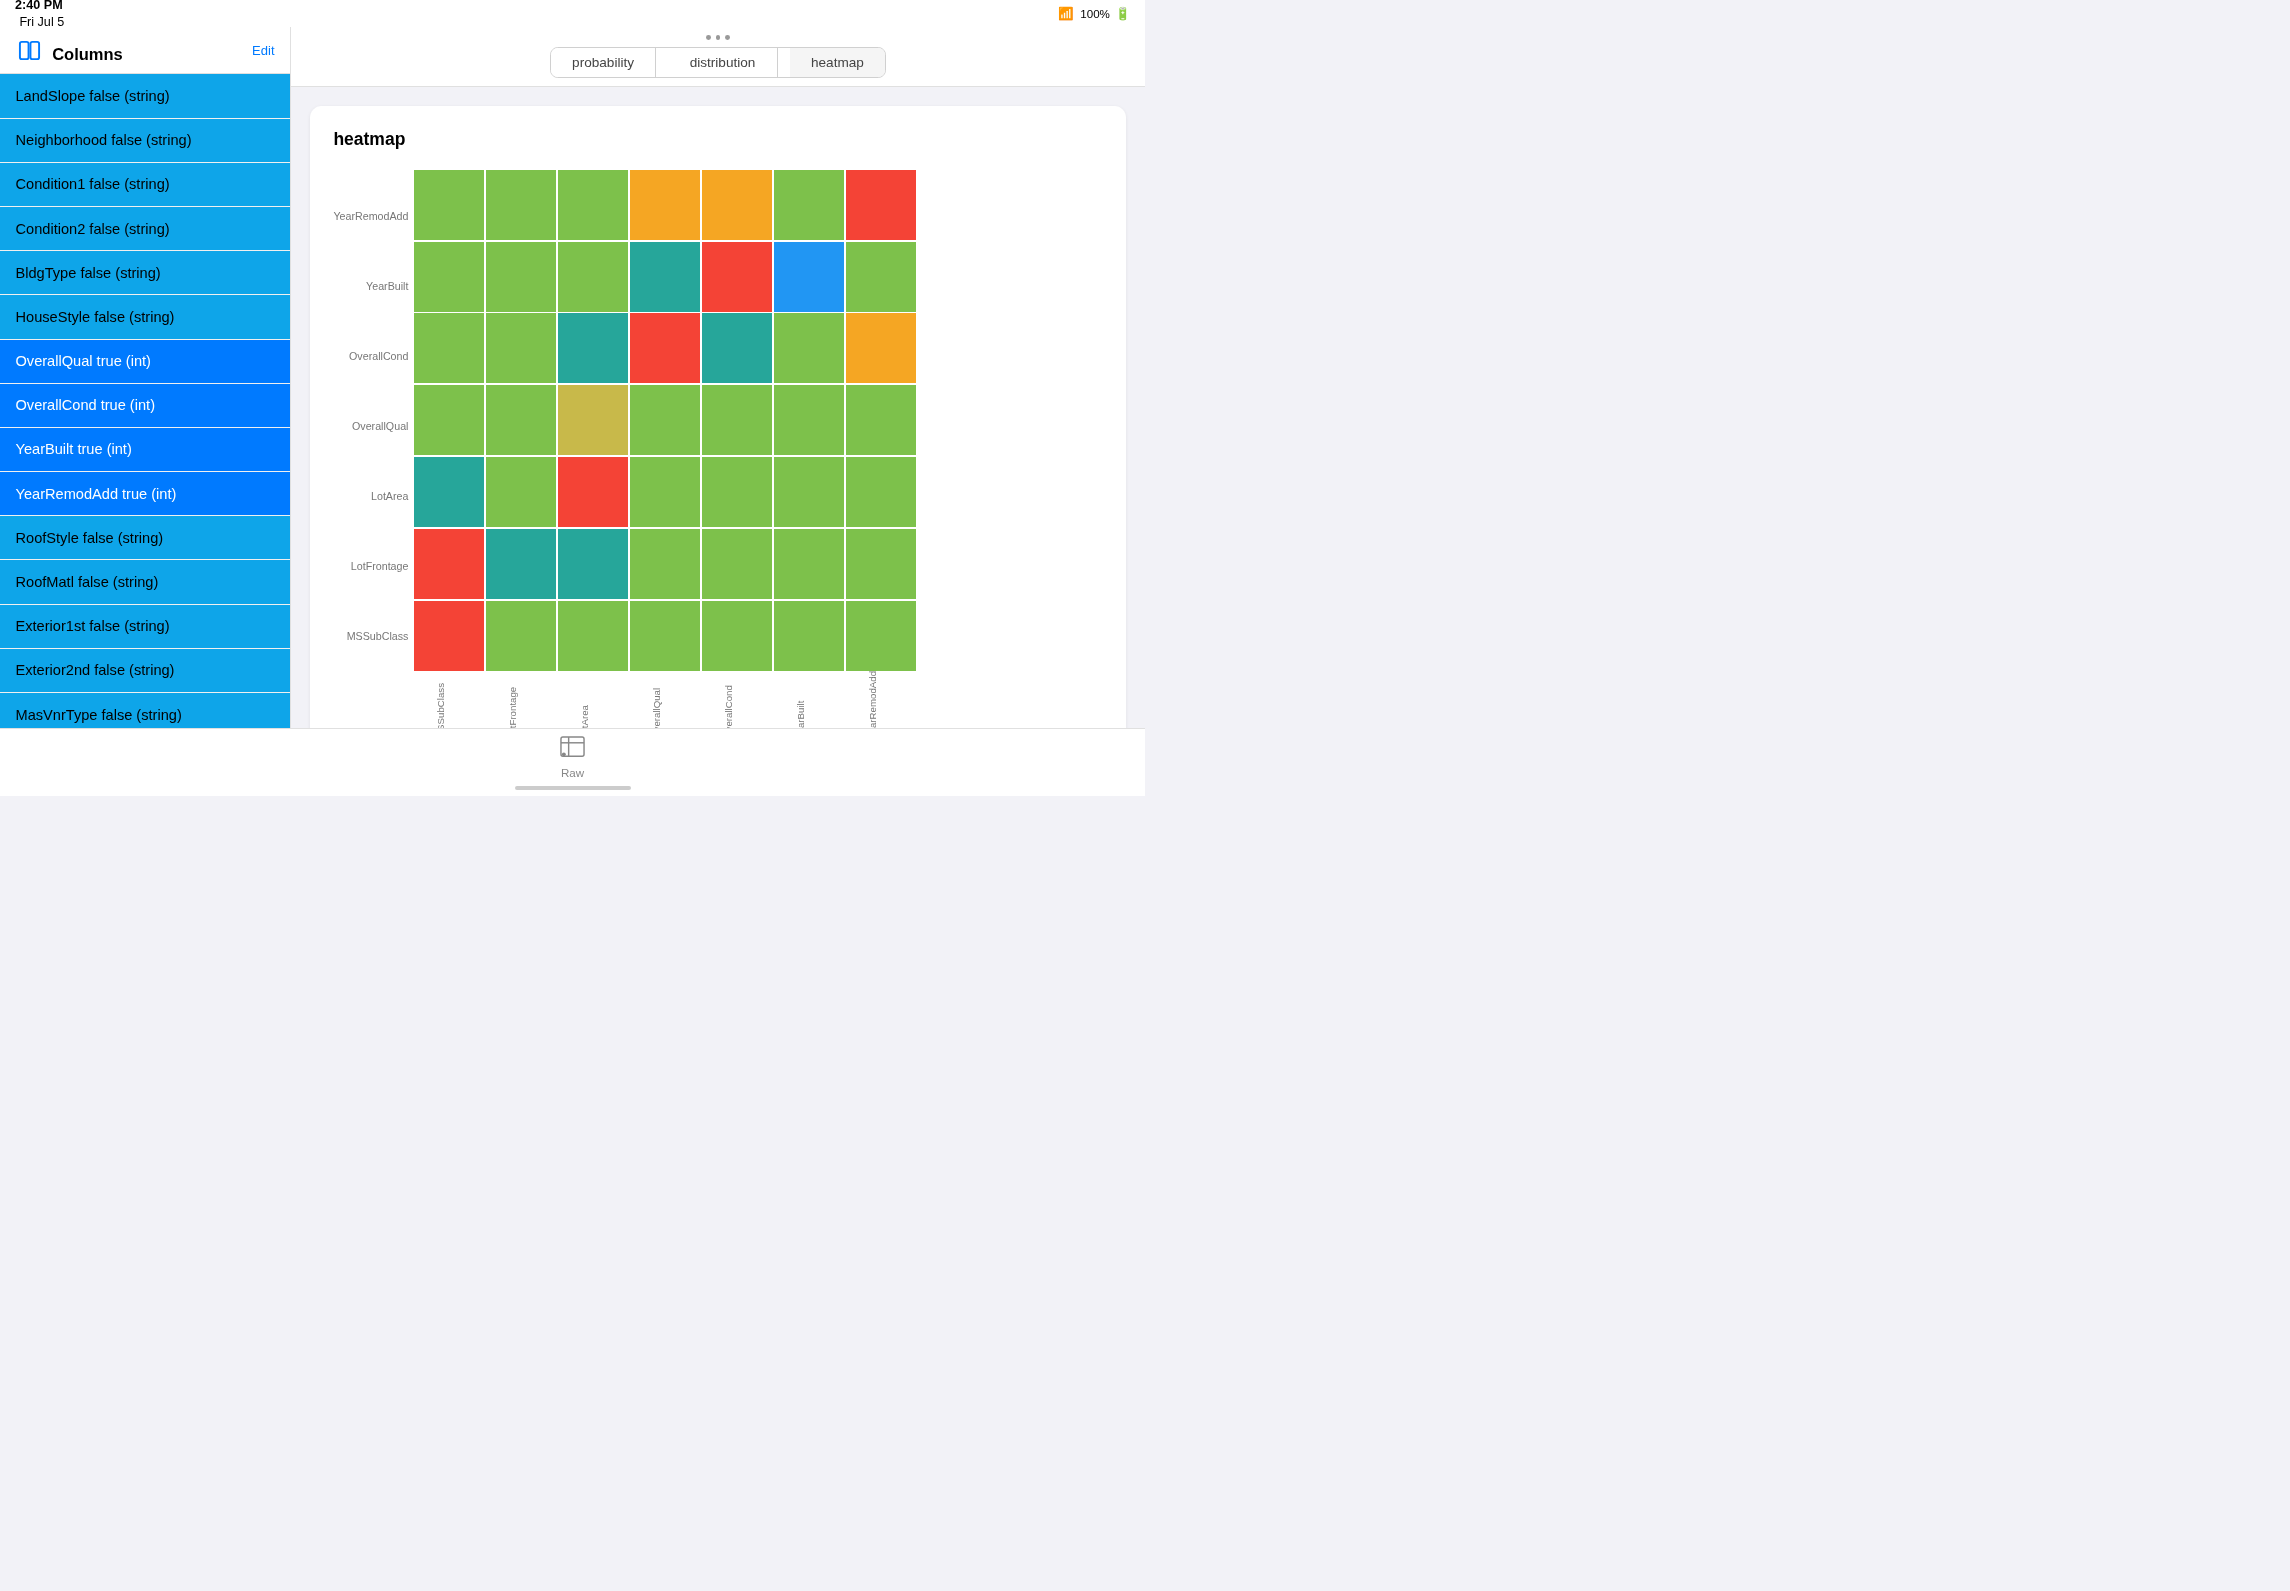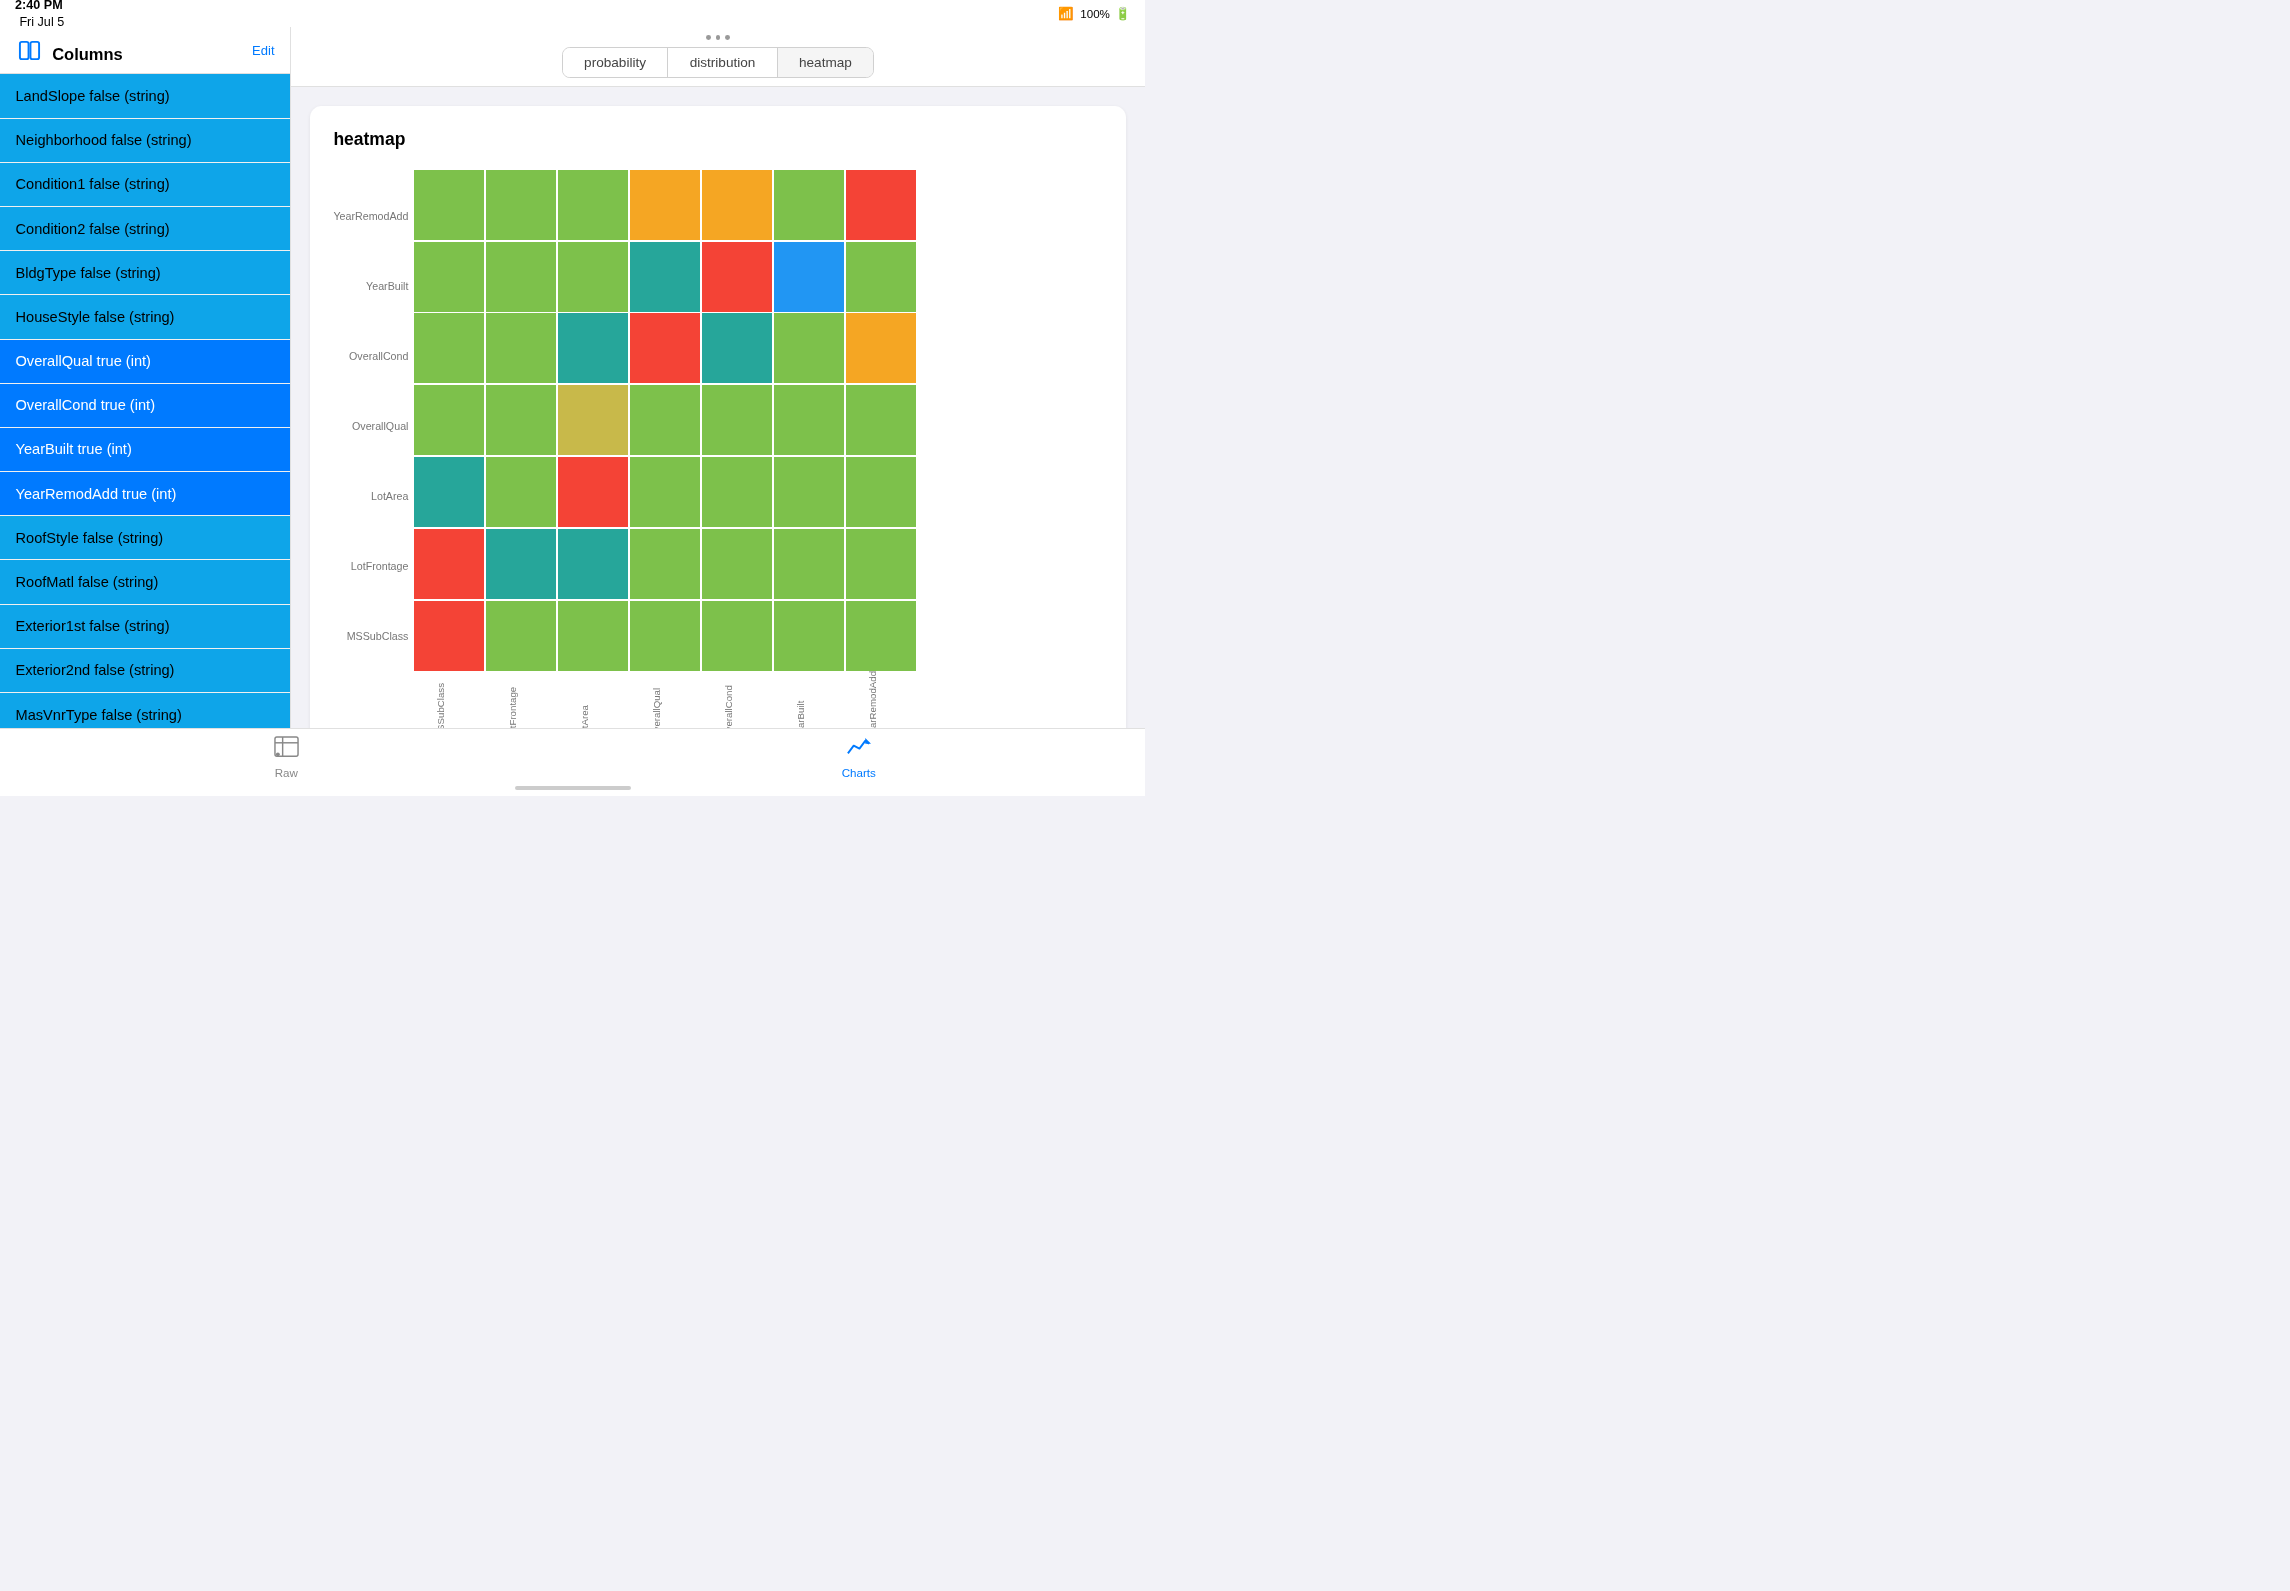--- a/index.html
+++ b/index.html
@@ -147,21 +147,21 @@
 
     .dot {
       width: 4.9px;
       height: 4.9px;
       border-radius: 50%;
       background: #999;
     }
 
     .tab-bar {
       display: flex;
-      gap: 0;
+      gap: 12px;
       border: 1px solid #d0d0d0;
       border-radius: 7.8px;
       overflow: hidden;
       background: white;
     }
 
     .tab-item {
       padding: 6.8px 21.3px;
       font-size: 13.6px;
       color: #444;
@@ -519,24 +519,15 @@
     <span class="bottom-tab-icon">
       <svg width="25" height="21.3" viewBox="0 0 26 22" fill="none">
         <rect x="1" y="1" width="24" height="20" rx="2" stroke="#888" stroke-width="1.5"></rect>
         <line x1="1" y1="7" x2="25" y2="7" stroke="#888" stroke-width="1.5"></line>
         <line x1="9" y1="1" x2="9" y2="21" stroke="#888" stroke-width="1.5"></line>
         <circle cx="4" cy="19" r="2" fill="#888"></circle>
       </svg>
     </span>
     <span class="bottom-tab-label">Raw</span>
   </div>
-  <div class="bottom-tab">
-    <span class="bottom-tab-icon active">
-      <svg width="25" height="21.3" viewBox="0 0 26 22" fill="#007aff">
-        <polyline points="2,18 8,10 14,13 20,5 24,8" stroke="#007aff" stroke-width="2" fill="none" stroke-linejoin="round"></polyline>
-        <polygon points="20,2 26,8 20,8" fill="#007aff"></polygon>
-      </svg>
-    </span>
-    <span class="bottom-tab-label active">Charts</span>
-  </div>
   <div class="home-indicator"></div>
 </div>
 
 
 </body></html>

